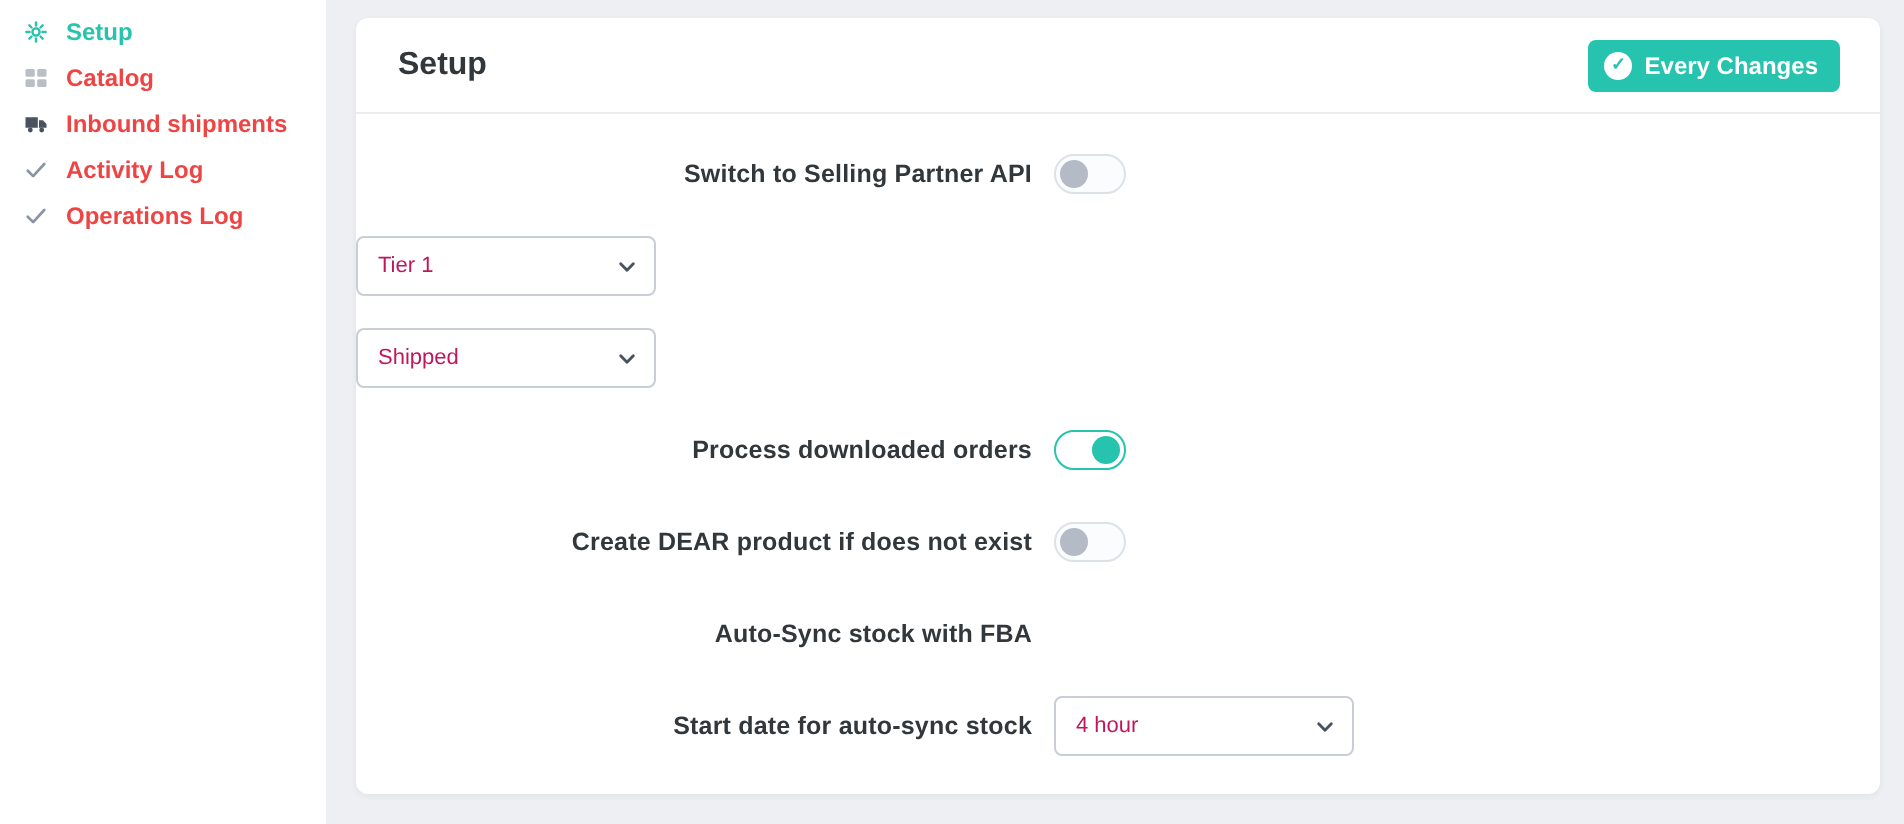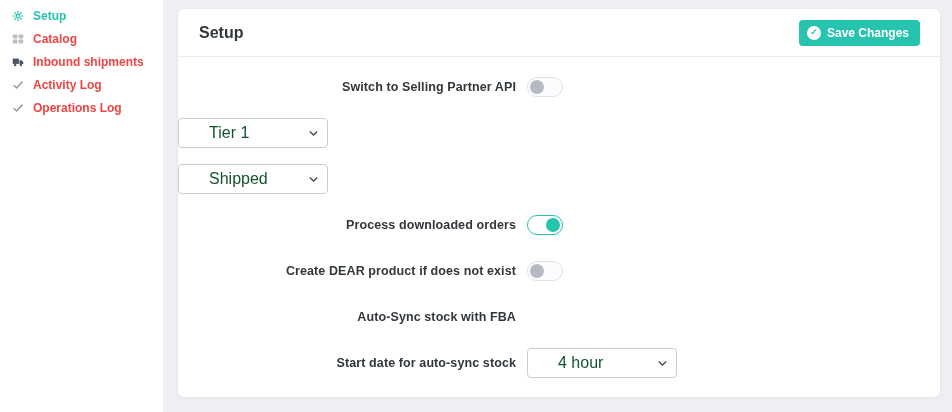--- a/index.html
+++ b/index.html
@@ -121,21 +121,21 @@
     height: 30px;
     border: 1px solid #c9ced6;
     border-radius: 4px;
     background: #ffffff;
     display: flex;
     align-items: center;
     justify-content: space-between;
     padding: 0 9px 0 10px;
     cursor: pointer;
   }
-  .select-value { font-size: 16px; color: #14532d; margin-left: 20px; }
+  .select-value { font-size: 11px; color: #be185d; }
   .select .chevron { width: 9px; height: 9px; color: #4a5260; flex: 0 0 9px; }
 
   .toggle {
     position: relative;
     width: 36px; height: 20px;
     border-radius: 10px;
     border: 1px solid #dde1e8;
     background: #fbfcfe;
     cursor: pointer;
     transition: all .15s;
@@ -207,21 +207,21 @@
     </span>
     <span class="nav-label">Operations Log</span>
   </div>
 </nav>
 
 <main class="card">
   <header class="card-header">
     <h1 class="card-title">Setup</h1>
     <button class="save-btn">
       <span class="save-check-circle">✓</span>
-      <span>Save Changes</span>
+      <span>Every Changes</span>
     </button>
   </header>
 
   <div class="form">
 
     <div class="form-row gap-after">
       <div class="form-label">Switch to Selling Partner API</div>
       <div class="toggle" data-on="false">
         <div class="knob"></div>
       </div>

